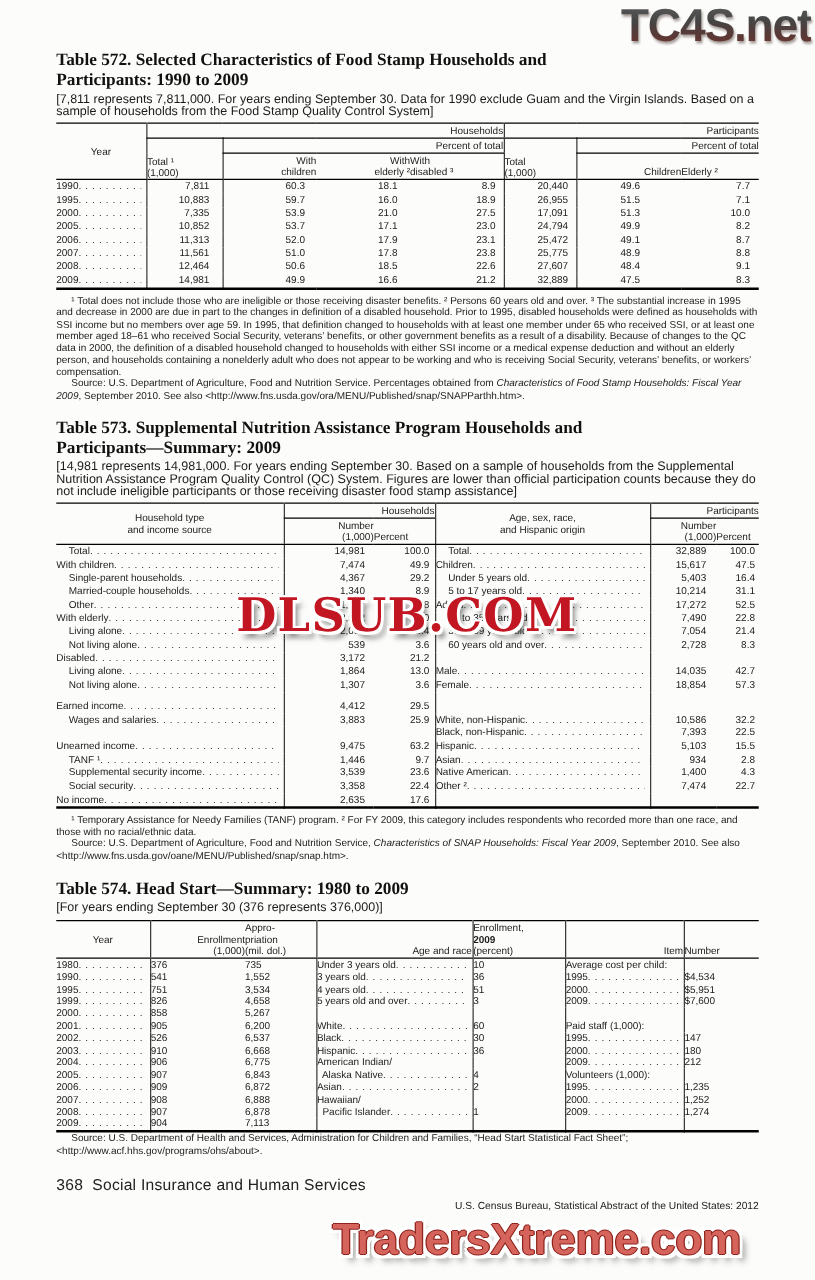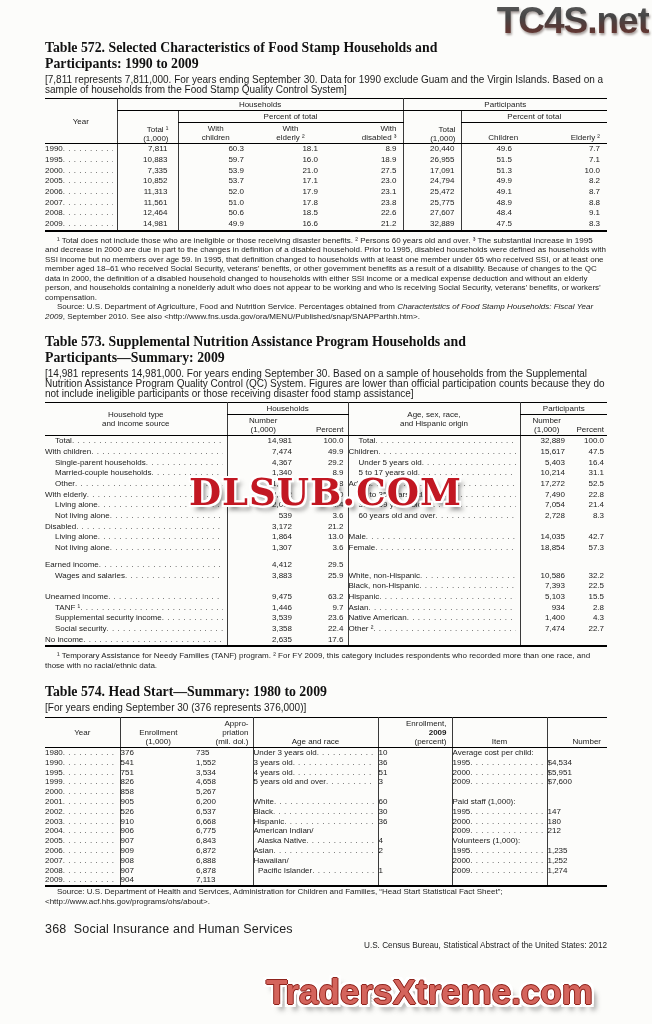--- a/index.html
+++ b/index.html
@@ -12,22 +12,22 @@
   .note{font-size:10px;line-height:9.6px;margin:0 0 4px 0;}
   .footnotes{font-size:8px;line-height:9.5px;margin:4px 0 0 0;text-indent:12px;}
   .src{font-size:8px;line-height:9.5px;margin:0;text-indent:12px;}
   .src i{font-style:italic;}
   
   table{border-collapse:collapse;table-layout:fixed;width:562px;
         border-top:1.5px solid #000;border-bottom:2px solid #000;}
   th,td{padding:0;margin:0;font-weight:normal;font-size:8px;overflow:hidden;vertical-align:bottom;}
   th{vertical-align:bottom;}
   th.mid{vertical-align:middle;text-align:center;}
-  th.ctr{text-align:center;}
-  th.rgt{text-align:right;}
+  th.ctr{text-align:right;}
+  th.rgt{text-align:left;}
   th.ml{white-space:pre-line;}
   .bl{border-left:1px solid #3a3a3a;}
   .hb{border-bottom:1px solid #000;}
   .sp{padding:1px 0;}
   
   .lr{display:flex;overflow:hidden;padding-right:4px;}
   .lbl{white-space:pre;}
   .dots{flex:1;overflow:hidden;white-space:nowrap;letter-spacing:.5px;color:#2a2a2a;}
   .ind{padding-left:10px;}
   
@@ -615,20 +615,21 @@
                 <span class="lbl"></span>
               </div>
             </td>
             <td class="num rn bl"></td>
             <td class="num rp"></td>
           </tr>
         </tbody>
     </table>
 
     <p class="footnotes">¹ Temporary Assistance for Needy Families (TANF) program. ² For FY 2009, this category includes respondents who recorded more than one race, and those with no racial/ethnic data.</p>
+    <p class="src"><span>Source: U.S. Department of Agriculture, Food and Nutrition Service, </span><i>Characteristics of SNAP Households:  Fiscal Year 2009</i><span>, September 2010. See also &lt;http://www.fns.usda.gov/oane/MENU/Published/snap/snap.htm&gt;.</span></p>
 
     <div class="wm-mid">DLSUB.COM</div>
   </div>
 
   <div class="sec sec574">
     <h2 class="tbl-title">Table 574. Head Start—Summary: 1980 to 2009</h2>
     <p class="note">[For years ending September 30 (376 represents 376,000)]</p>
 
     <table id="tbl574">
       <colgroup>

